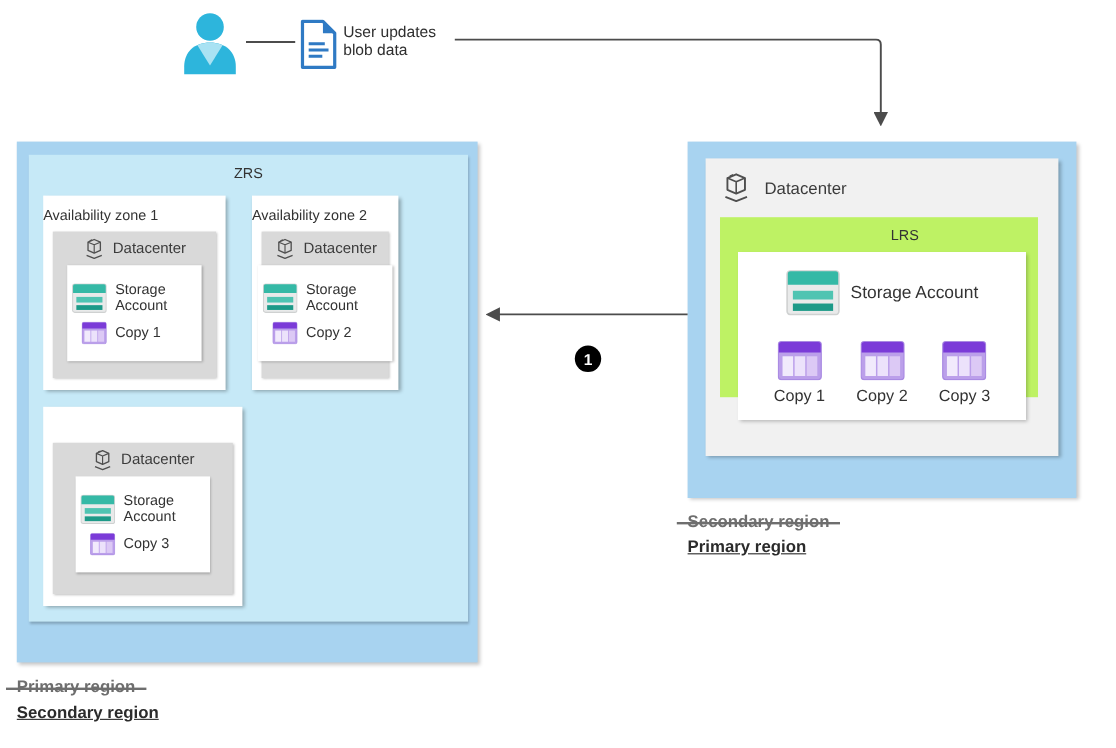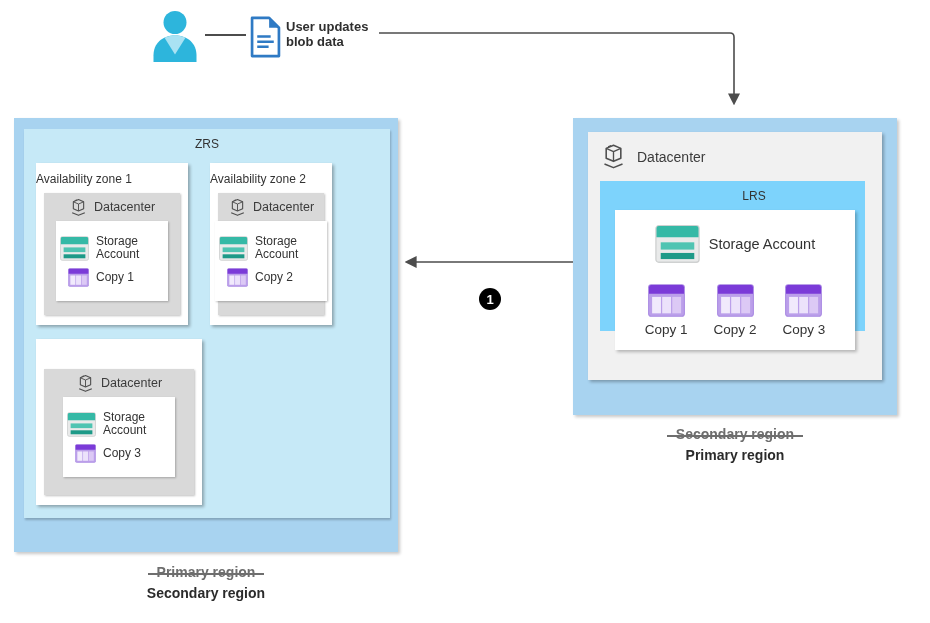--- a/index.html
+++ b/index.html
@@ -10,21 +10,21 @@
     background: #fff; overflow: hidden;
   }
   .abs { position: absolute; }
 
   
   .overlay { position: absolute; left: 0; top: 0; width: 930px; height: 623px;
              pointer-events: none; z-index: 5; }
 
   
   .update-label { left: 286px; top: 19px; width: 94px; font-size: 13px;
-                  font-weight: bold; line-height: 15px; color: #2f2f2f; z-index: 6; }
+                  font-weight: normal; line-height: 15px; color: #2f2f2f; z-index: 6; }
 
   
   .region-box { background: #a8d3f0; box-shadow: 2px 2px 3px rgba(0,0,0,.22); }
   .zrs-outer { left: 14px; top: 118px; width: 384px; height: 434px; }
   .zrs-inner { left: 24px; top: 129px; width: 366px; height: 389px;
                background: #c6e9f7; box-shadow: 1px 2px 2px rgba(0,0,0,.22); }
   .group-title { width: 100%; text-align: center; padding-top: 8px;
                  font-size: 12px; color: #333; }
 
   
@@ -45,31 +45,31 @@
   .mini-row .icon-cell { display: flex; justify-content: flex-end; padding-right: 7px; }
   .mini-row .txt { font-size: 12px; line-height: 13px; color: #333; }
 
   
   .lrs-outer { left: 573px; top: 118px; width: 324px; height: 297px; }
   .dc-box { left: 588px; top: 132px; width: 294px; height: 248px;
             background: #f1f1f1; box-shadow: 2px 2px 3px rgba(0,0,0,.28); z-index: 3; }
   .dc-header { display: flex; align-items: center; gap: 10px;
                padding: 11px 0 0 12px; font-size: 14px; color: #3b3b3b; }
   .lrs-box { position: absolute; left: 12px; top: 49px; width: 265px; height: 150px;
-             background: #7dd3fc; padding-left: 43px; }
+             background: #bef264; padding-left: 43px; }
   .lrs-white { position: absolute; left: 15px; top: 29px; width: 240px; height: 140px;
                background: #fff; box-shadow: 2px 2px 3px rgba(0,0,0,.25); }
   .storage-row { display: flex; align-items: center; justify-content: center;
                  gap: 9px; margin-top: 15px; font-size: 14.5px; color: #333; }
   .copies-row { display: flex; justify-content: center; gap: 26px; margin-top: 21px; }
   .copy-item { display: flex; flex-direction: column; align-items: center; gap: 5px;
                font-size: 13.5px; color: #333; }
 
   
-  .region-labels { text-align: center; z-index: 6; }
+  .region-labels { text-align: left; z-index: 6; text-decoration: underline; }
   .labels-left { left: 14px; top: 562px; width: 384px; }
   .labels-right { left: 573px; top: 424px; width: 324px; }
   .region-struck { display: inline-block; position: relative; font-size: 14px;
                    font-weight: bold; color: #6e6e6e; line-height: 21px; }
   .region-struck::after { content: ''; position: absolute; left: -9px; right: -9px;
                           top: 54%; border-top: 2px solid #6e6e6e; }
   .region-current { font-size: 14px; font-weight: bold; color: #2b2b2b; line-height: 21px; }
 
   
   .repl-label { left: 429px; top: 245px; width: 122px; text-align: center;

